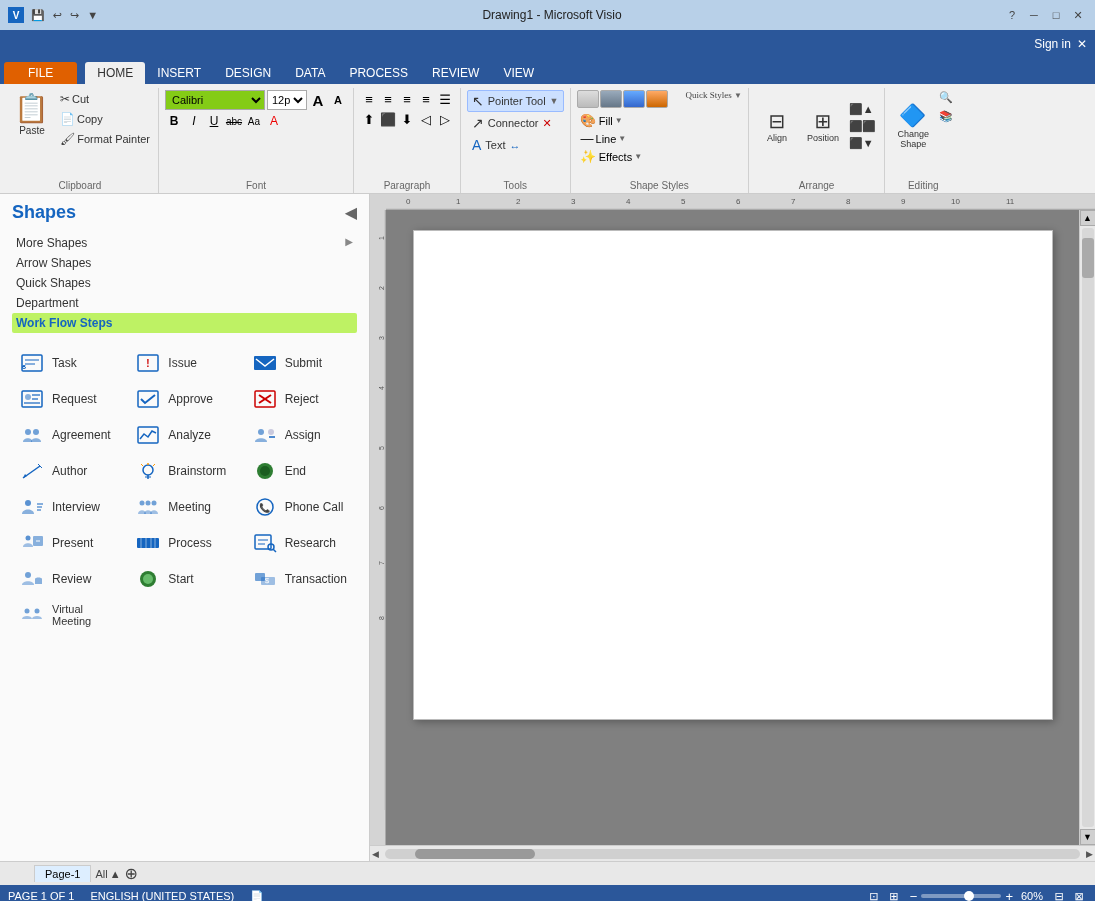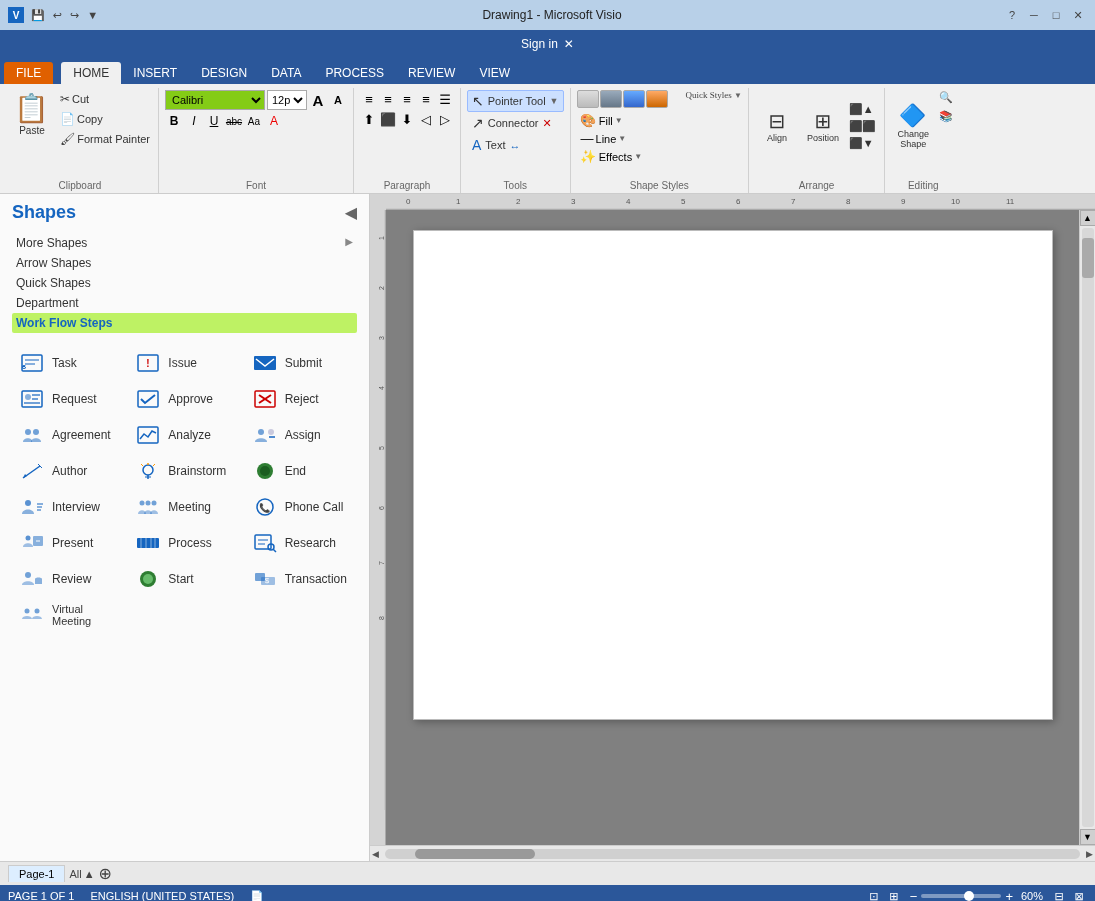--- a/index.html
+++ b/index.html
@@ -21,21 +21,21 @@
     .tb-btn { width: 18px; height: 18px; display: flex; align-items: center; justify-content: center; font-size: 11px; cursor: pointer; color: #444; }
     .quick-access { display: flex; gap: 2px; align-items: center; }
     .qa-btn { font-size: 11px; color: #444; cursor: pointer; padding: 1px 3px; }
 
     
     .signin-bar {
       height: 22px;
       background: #2b579a;
       display: flex;
       align-items: center;
-      justify-content: center;
+      justify-content: flex-end;
       padding: 14px 8px;
       gap: 6px;
     }
     .signin-text { color: white; font-size: 12px; cursor: pointer; }
     .signin-close { color: white; font-size: 12px; cursor: pointer; }
 
     
     .ribbon-tabs {
       height: 26px;
       background: #2b579a;
@@ -44,21 +44,21 @@
       padding-left: 4px;
     }
     .tab {
       padding: 4px 12px;
       font-size: 12px;
       cursor: pointer;
       color: white;
       border-radius: 3px 3px 0 0;
     }
     .tab.active { background: #f0f0f0; color: #333; margin-left: 8px; }
-    .tab.file { background: #e06000; color: white; padding: 4px 12px; }
+    .tab.file { background: #e06000; color: white; padding: 4px 24px; }
 
     
     .ribbon {
       height: 110px;
       background: #f0f0f0;
       border-bottom: 1px solid #ccc;
       display: flex;
       align-items: stretch;
       padding: 4px 2px 0 2px;
       gap: 0;
@@ -249,21 +249,21 @@
       display: flex; flex-direction: column; align-items: center;
     }
     .scrollbar-btn { width: 16px; height: 16px; display: flex; align-items: center; justify-content: center; font-size: 9px; cursor: pointer; background: #d0d0d0; border: 1px solid #aaa; }
 
     
     .bottom-bar {
       height: 24px; background: #e8e8e8; border-top: 1px solid #ccc;
       display: flex; align-items: center; justify-content: space-between;
       padding: 0 8px;
     }
-    .page-tabs { display: flex; align-items: center; gap: 4px; }
+    .page-tabs { display: flex; align-items: center; gap: 4px; margin-left: 26px; }
     .page-tab { padding: 2px 10px; font-size: 11px; background: white; border: 1px solid #ccc; border-bottom: none; cursor: pointer; }
     .page-tab.active { background: #ddeeff; }
     .all-pages { font-size: 11px; cursor: pointer; color: #444; display: flex; align-items: center; gap: 2px; }
     .add-page { font-size: 16px; cursor: pointer; color: #444; }
 
     
     .h-scroll { height: 16px; background: #e8e8e8; border-top: 1px solid #ccc; display: flex; align-items: center; }
     .h-scroll-track { flex: 1; height: 10px; background: #d0d0d0; margin: 0 4px; border-radius: 5px; position: relative; }
     .h-scroll-thumb { width: 120px; height: 10px; background: #999; border-radius: 5px; position: absolute; left: 30px; }
     .scroll-arrow { font-size: 9px; cursor: pointer; color: #555; padding: 2px; }

